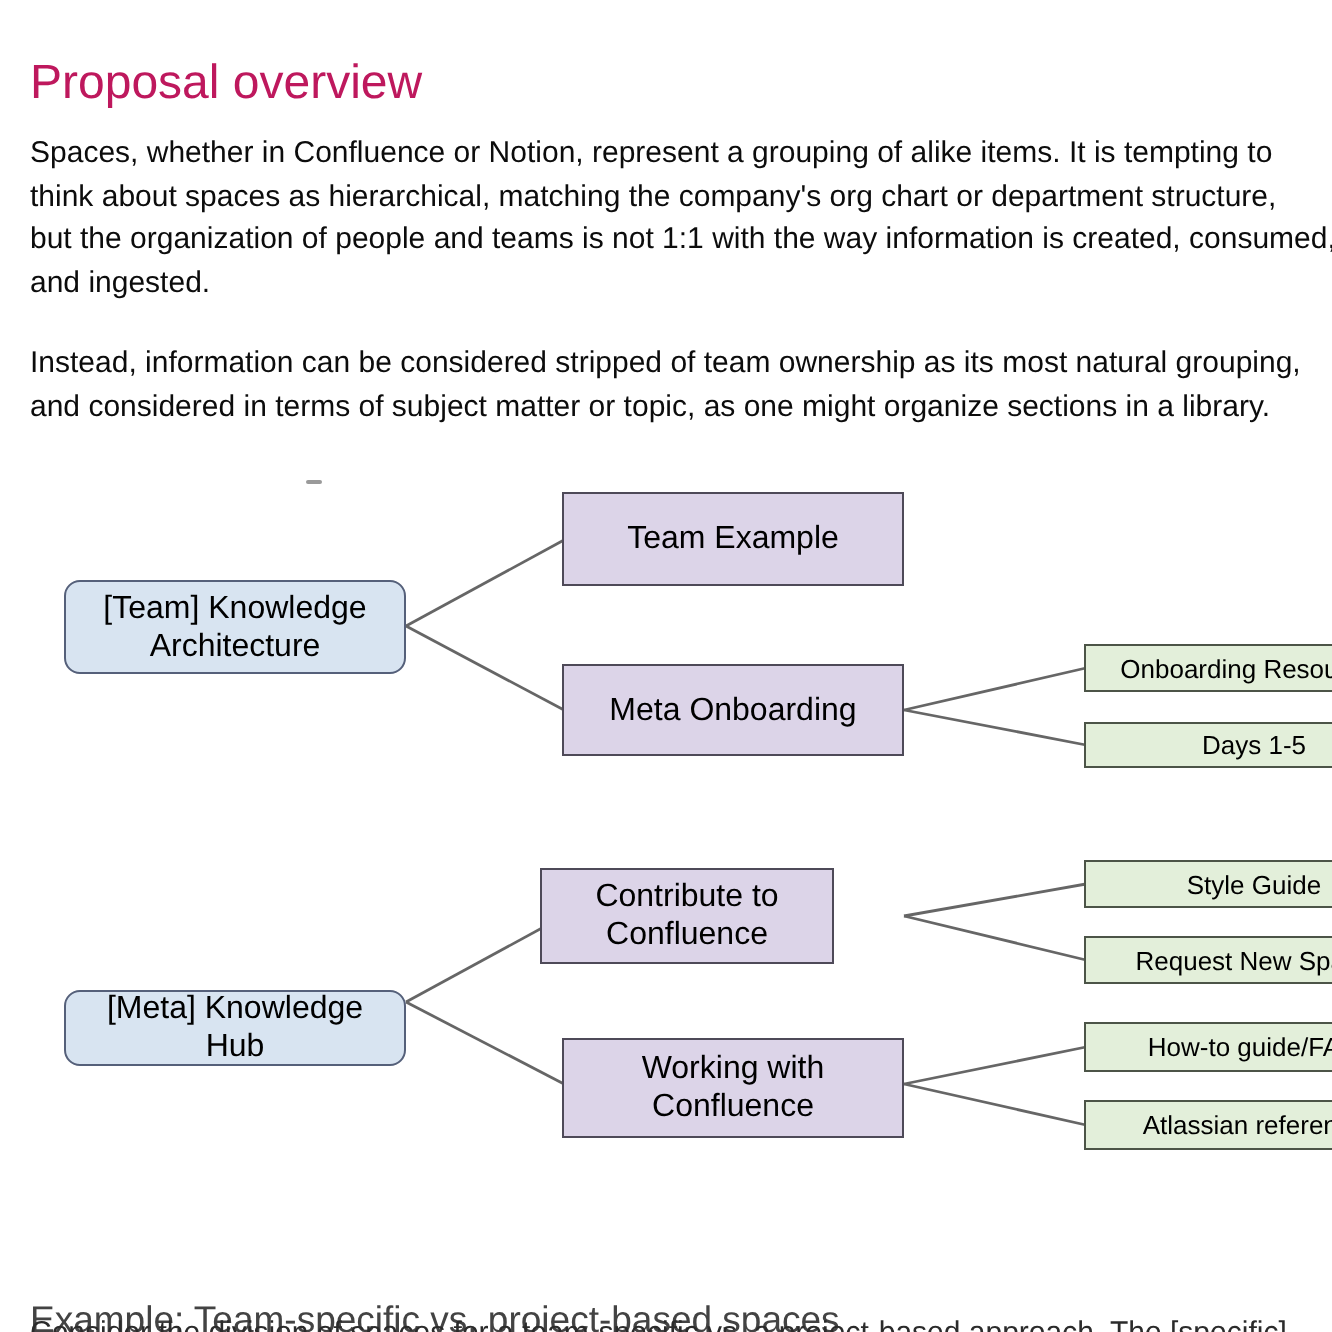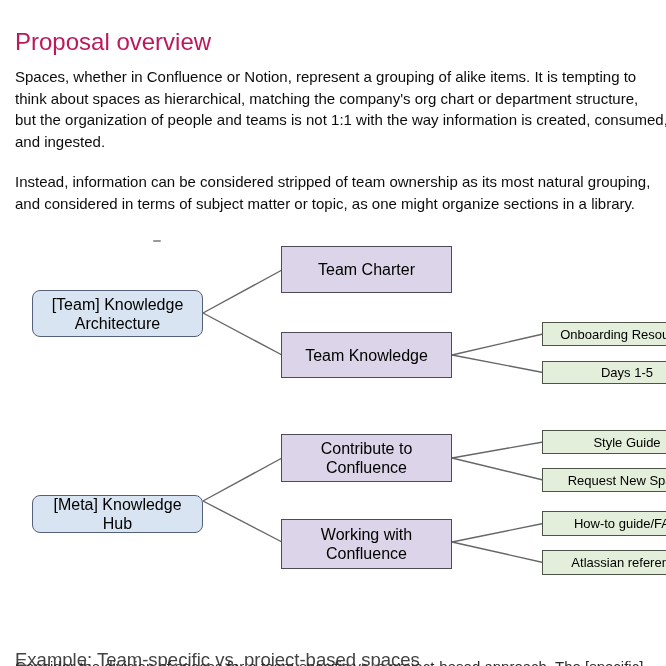--- a/index.html
+++ b/index.html
@@ -79,31 +79,31 @@
         <line x1="452" y1="458" x2="543" y2="480"></line>
         <line x1="452" y1="542" x2="543" y2="523.5"></line>
         <line x1="452" y1="542" x2="543" y2="562.5"></line>
       </g>
     </svg>
 
     <div class="abs artifact-dash" style="top:4px"></div>
 
     <div class="node blue" style="left:32px;top:54px;width:171px;height:47px">[Team] Knowledge Architecture</div>
 
-    <div class="node purple" style="left:281px;top:10px;width:171px;height:47px">Team Charter</div>
+    <div class="node purple" style="left:281px;top:10px;width:171px;height:47px">Team Example</div>
 
-    <div class="node purple" style="left:281px;top:96px;width:171px;height:46px">Team Knowledge</div>
+    <div class="node purple" style="left:281px;top:96px;width:171px;height:46px">Meta Onboarding</div>
 
     <div class="node green" style="left:542px;top:86px;width:170px;height:24px">Onboarding Resources</div>
 
     <div class="node green" style="left:542px;top:125px;width:170px;height:23px">Days 1-5</div>
 
     <div class="node blue" style="left:32px;top:259px;width:171px;height:38px">[Meta] Knowledge Hub</div>
 
-    <div class="node purple" style="left:281px;top:198px;width:171px;height:48px">Contribute to Confluence</div>
+    <div class="node purple" style="left:270px;top:198px;width:147px;height:48px">Contribute to Confluence</div>
 
     <div class="node purple" style="left:281px;top:283px;width:171px;height:50px">Working with Confluence</div>
 
     <div class="node green" style="left:542px;top:194px;width:170px;height:24px">Style Guide</div>
 
     <div class="node green" style="left:542px;top:232px;width:170px;height:24px">Request New Space</div>
 
     <div class="node green" style="left:542px;top:275px;width:170px;height:25px">How-to guide/FAQ</div>
 
     <div class="node green" style="left:542px;top:314px;width:170px;height:25px">Atlassian reference</div>

